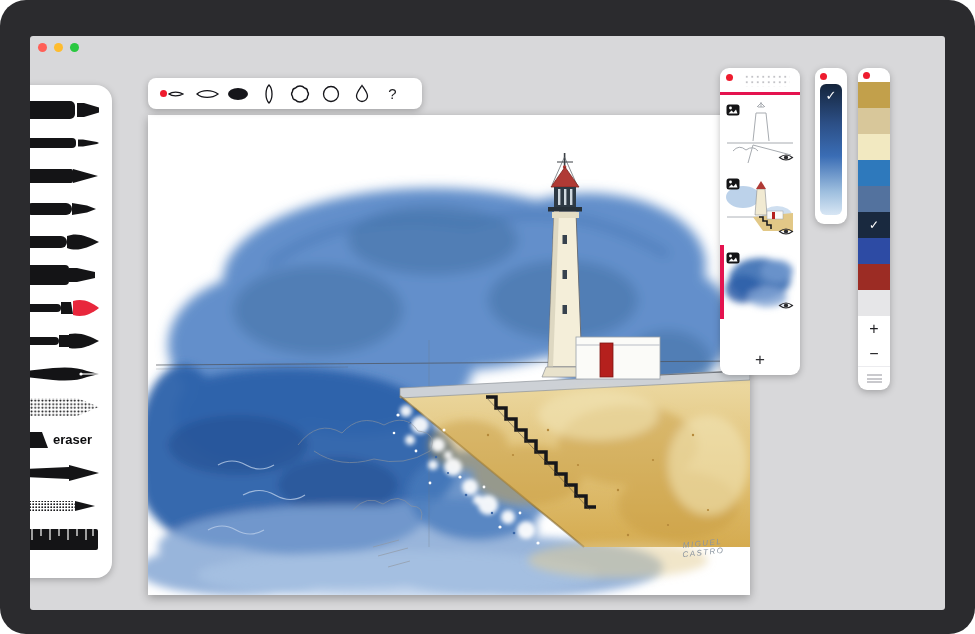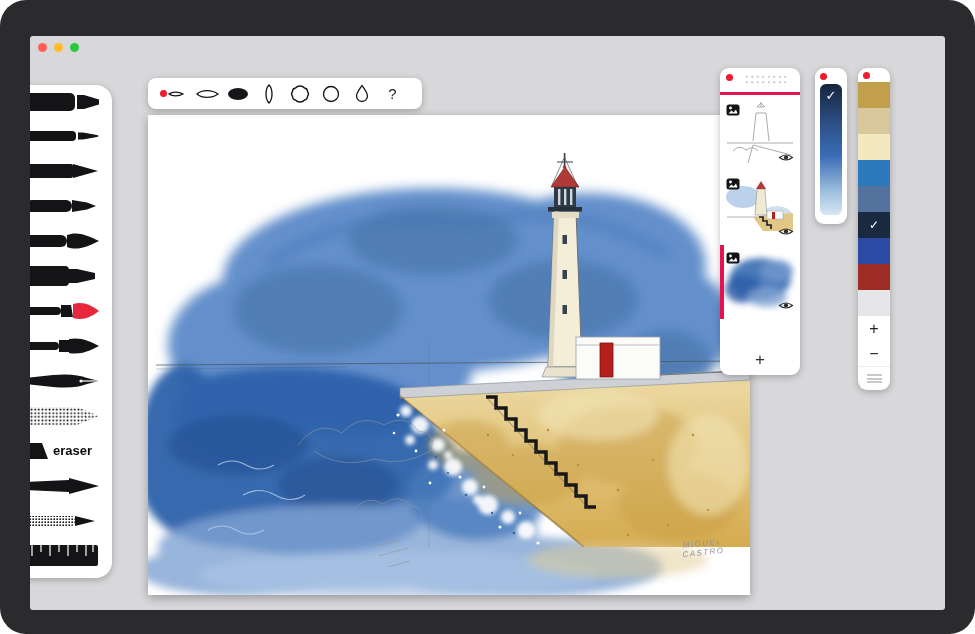--- a/index.html
+++ b/index.html
@@ -8,21 +8,21 @@
   .screen{position:absolute;left:30px;top:36px;width:915px;height:574px;background:#d8d8da;border-radius:3px;overflow:hidden}
 
   .traffic-lights{position:absolute;left:8px;top:7px;display:flex;gap:7px;z-index:40}
   .tl{width:9px;height:9px;border-radius:50%;cursor:pointer}
   .tl.red{background:#ff5f57}.tl.yellow{background:#febc2e}.tl.green{background:#2ac840}
 
   .panel{position:absolute;background:#fff;border-radius:10px;box-shadow:0 2px 7px rgba(0,0,0,.25)}
   .panel-dot{position:absolute;width:7px;height:7px;border-radius:50%;background:#ee1c2e;z-index:5}
 
   
-  .tools-panel{left:-16px;top:49px;width:98px;height:493px;border-radius:16px;padding:0 0 6px 4px;display:flex;flex-direction:column;justify-content:space-between;z-index:10}
+  .tools-panel{left:-16px;top:49px;width:98px;height:493px;border-radius:16px;padding:8px 0 6px 4px;display:flex;flex-direction:column;z-index:10}
   .tool{height:33px;display:flex;align-items:center;cursor:pointer}
   .tool svg{display:block;flex:none}
   .eraser-label{font-weight:bold;font-size:13px;color:#0c0c0e;margin-left:3px}
 
   
   .brush-toolbar{left:118px;top:42px;width:274px;height:31px;border-radius:8px;display:flex;align-items:center;padding:0 6px 0 12px;z-index:10}
   .tip{width:31px;height:27px;display:flex;align-items:center;justify-content:center;cursor:pointer;border-radius:5px}
   .tip.help{font-size:15px;color:#1b1b1e}
 
   

